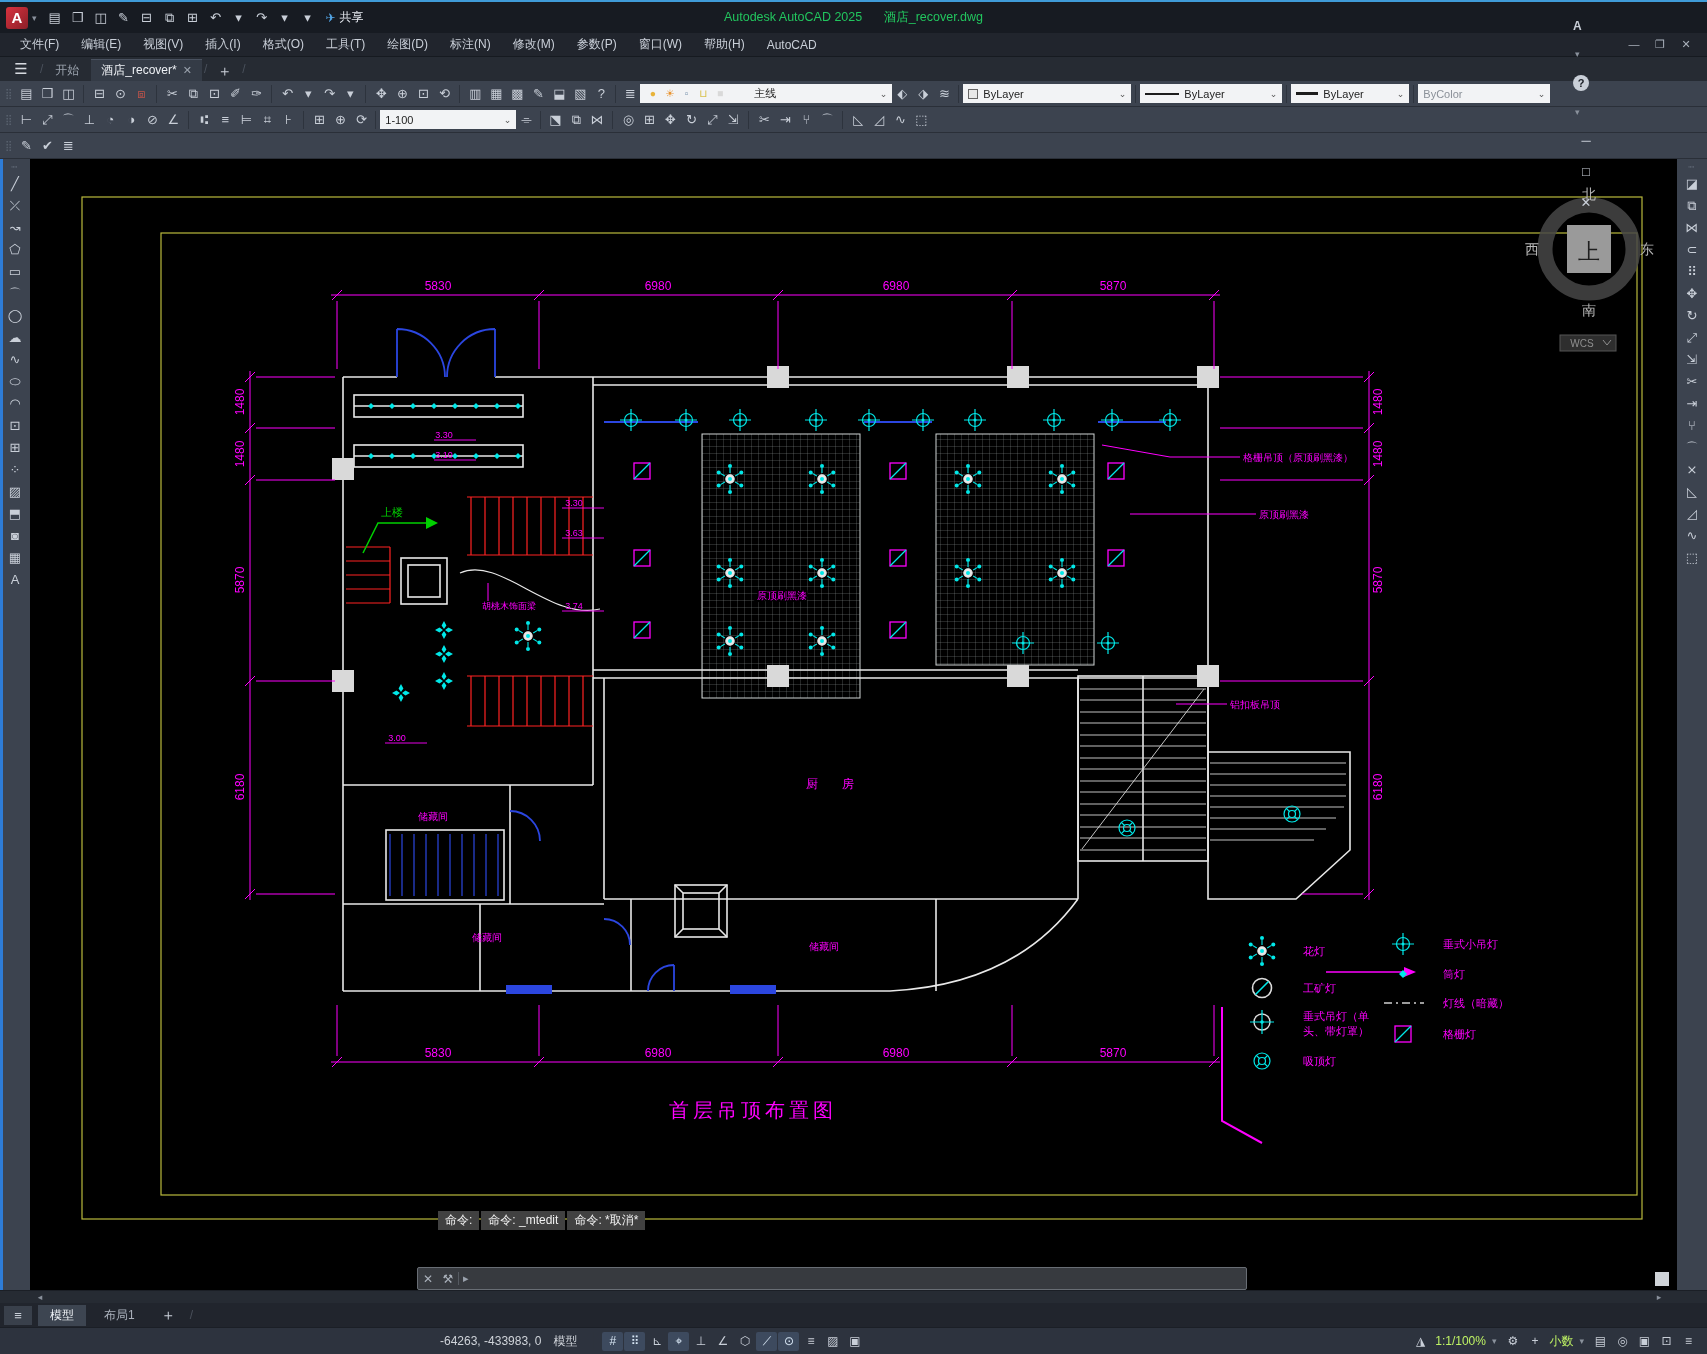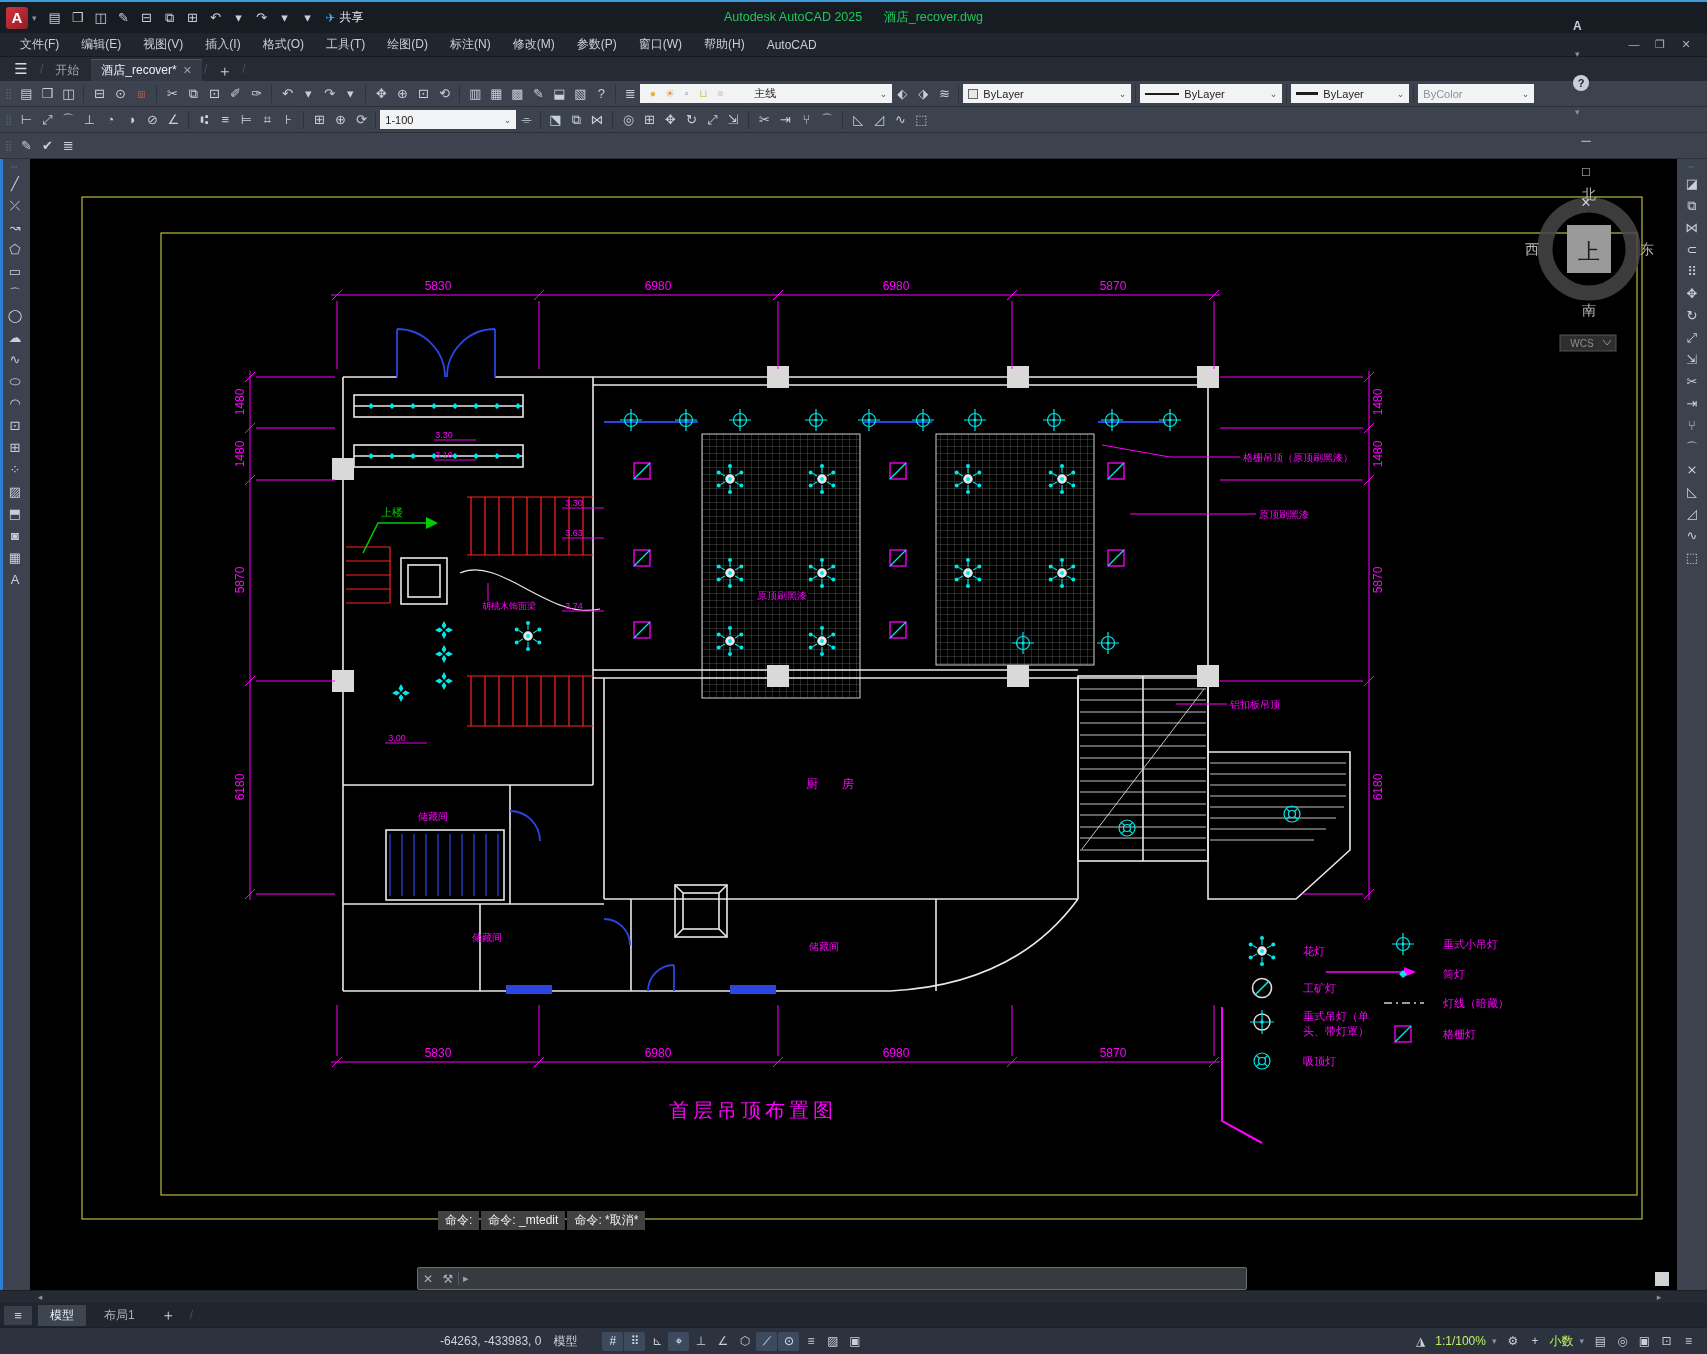--- a/index.html
+++ b/index.html
@@ -248,21 +248,21 @@
       <span>ByLayer</span>
       <span class="ddcaret">⌄</span>
     </div>
     <span class="tsep"></span>
     <div class="dd" style="width:118px;">
       <span class="ltline" style="width:22px;height:3px;"></span>
       <span>ByLayer</span>
       <span class="ddcaret">⌄</span>
     </div>
     <span class="tsep"></span>
-    <div class="dd gray" style="width:116px;">
+    <div class="dd gray" style="width:132px;">
       <span>ByColor</span>
       <span class="ddcaret">⌄</span>
     </div>
   </div>
 
   <div class="toolbar">
     <span class="grip">⣿</span>
     <div class="tgroup">
         <span class="ticon">⊢</span>
         <span class="ticon">⤢</span>

